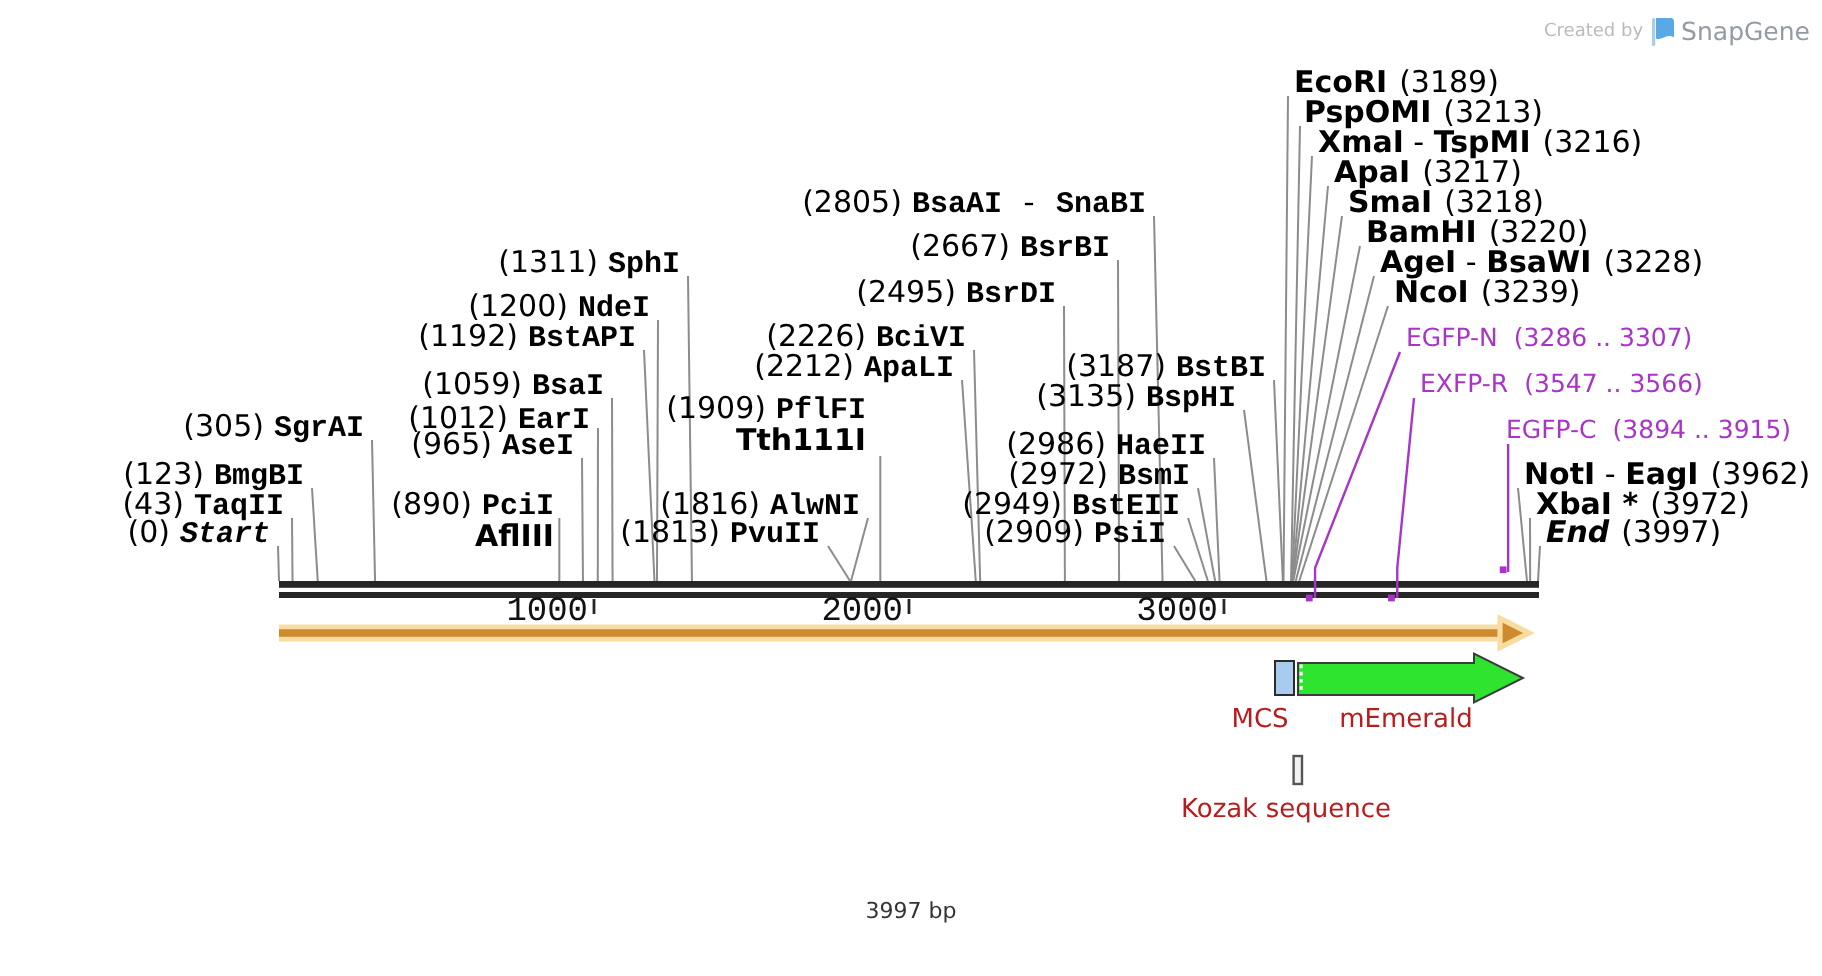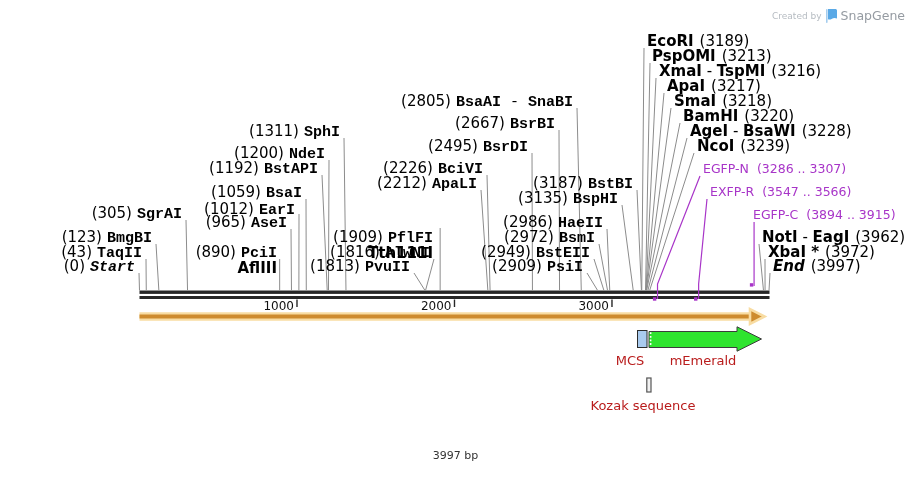--- a/index.html
+++ b/index.html
@@ -9,21 +9,21 @@
   .lbl{position:absolute;font-size:15px;line-height:15px;white-space:nowrap;color:#000;}
   .lbl.left{text-align:right;}
   .nm{font-weight:700;}
   .it{font-style:italic;}
   .pos{font-weight:400;}
   .pgap{margin-left:6px;}
   .mgap{margin-left:5px;font-family:Liberation Mono, monospace;}
   .row2{font-weight:700;}
   .primerlbl{position:absolute;font-size:12.5px;line-height:15px;white-space:nowrap;color:#a835c8;}
   .prange{margin-left:8px;}
-  .ticklbl{position:absolute;font-size:12px;line-height:13px;color:#111;}
+  .ticklbl{position:absolute;font-size:17px;line-height:13px;color:#111;font-family:Liberation Mono, monospace;}
   .featlbl{position:absolute;transform:translate(-50%,-50%);font-size:13px;color:#b91c1c;white-space:nowrap;}
   .titleblock{position:absolute;left:0;right:0;top:446px;text-align:center;}
   .maintitle{font-size:17px;font-weight:700;color:#000;letter-spacing:.2px;}
   .subtitle{font-size:11px;color:#333;margin-top:3px;}
   .watermark{position:absolute;top:8px;right:6px;display:flex;align-items:center;gap:4px;}
   .wm-created{font-size:9px;color:#b6bcc2;}
   .wm-brand{font-size:12.5px;color:#959ba2;}
 </style>
 </head>
 <body>
@@ -113,21 +113,21 @@
     <div class="lbl left" style="right: 729px; top: 205.5px;"><span class="pos">(305)</span><span class="mgap"><span class="nm">SgrAI</span></span></div>
     <div class="lbl left" style="right: 634px; top: 244.5px;"><span class="pos">(890)</span><span class="mgap"><span class="nm">PciI</span></span><div class="row2">AflIII</div></div>
     <div class="lbl left" style="right: 624px; top: 214.5px;"><span class="pos">(965)</span><span class="mgap"><span class="nm">AseI</span></span></div>
     <div class="lbl left" style="right: 616px; top: 202px;"><span class="pos">(1012)</span><span class="mgap"><span class="nm">EarI</span></span></div>
     <div class="lbl left" style="right: 609px; top: 184.5px;"><span class="pos">(1059)</span><span class="mgap"><span class="nm">BsaI</span></span></div>
     <div class="lbl left" style="right: 593px; top: 160.5px;"><span class="pos">(1192)</span><span class="mgap"><span class="nm">BstAPI</span></span></div>
     <div class="lbl left" style="right: 586px; top: 145.5px;"><span class="pos">(1200)</span><span class="mgap"><span class="nm">NdeI</span></span></div>
     <div class="lbl left" style="right: 571px; top: 123.5px;"><span class="pos">(1311)</span><span class="mgap"><span class="nm">SphI</span></span></div>
     <div class="lbl left" style="right: 501px; top: 258.5px;"><span class="pos">(1813)</span><span class="mgap"><span class="nm">PvuII</span></span></div>
     <div class="lbl left" style="right: 481px; top: 244.5px;"><span class="pos">(1816)</span><span class="mgap"><span class="nm">AlwNI</span></span></div>
-    <div class="lbl left" style="right: 478px; top: 230px; margin-left: 16px;"><span class="pos">(1909)</span><span class="mgap"><span class="nm">PflFI</span></span><div class="row2">Tth111I</div></div>
+    <div class="lbl left" style="right: 478px; top: 197px; margin-left: 16px;"><span class="pos">(1909)</span><span class="mgap"><span class="nm">PflFI</span></span><div class="row2">Tth111I</div></div>
     <div class="lbl left" style="right: 434px; top: 175.5px;"><span class="pos">(2212)</span><span class="mgap"><span class="nm">ApaLI</span></span></div>
     <div class="lbl left" style="right: 428px; top: 160.5px;"><span class="pos">(2226)</span><span class="mgap"><span class="nm">BciVI</span></span></div>
     <div class="lbl left" style="right: 383px; top: 138.5px;"><span class="pos">(2495)</span><span class="mgap"><span class="nm">BsrDI</span></span></div>
     <div class="lbl left" style="right: 356px; top: 115.5px;"><span class="pos">(2667)</span><span class="mgap"><span class="nm">BsrBI</span></span></div>
     <div class="lbl left" style="right: 338px; top: 93.5px;"><span class="pos">(2805)</span><span class="mgap"><span class="nm">BsaAI</span><span class="sep"> - </span><span class="nm">SnaBI</span></span></div>
     <div class="lbl left" style="right: 328px; top: 258.5px;"><span class="pos">(2909)</span><span class="mgap"><span class="nm">PsiI</span></span></div>
     <div class="lbl left" style="right: 321px; top: 244.5px;"><span class="pos">(2949)</span><span class="mgap"><span class="nm">BstEII</span></span></div>
     <div class="lbl left" style="right: 316px; top: 229.5px;"><span class="pos">(2972)</span><span class="mgap"><span class="nm">BsmI</span></span></div>
     <div class="lbl left" style="right: 308px; top: 214.5px;"><span class="pos">(2986)</span><span class="mgap"><span class="nm">HaeII</span></span></div>
     <div class="lbl left" style="right: 293px; top: 190.5px;"><span class="pos">(3135)</span><span class="mgap"><span class="nm">BspHI</span></span></div>

